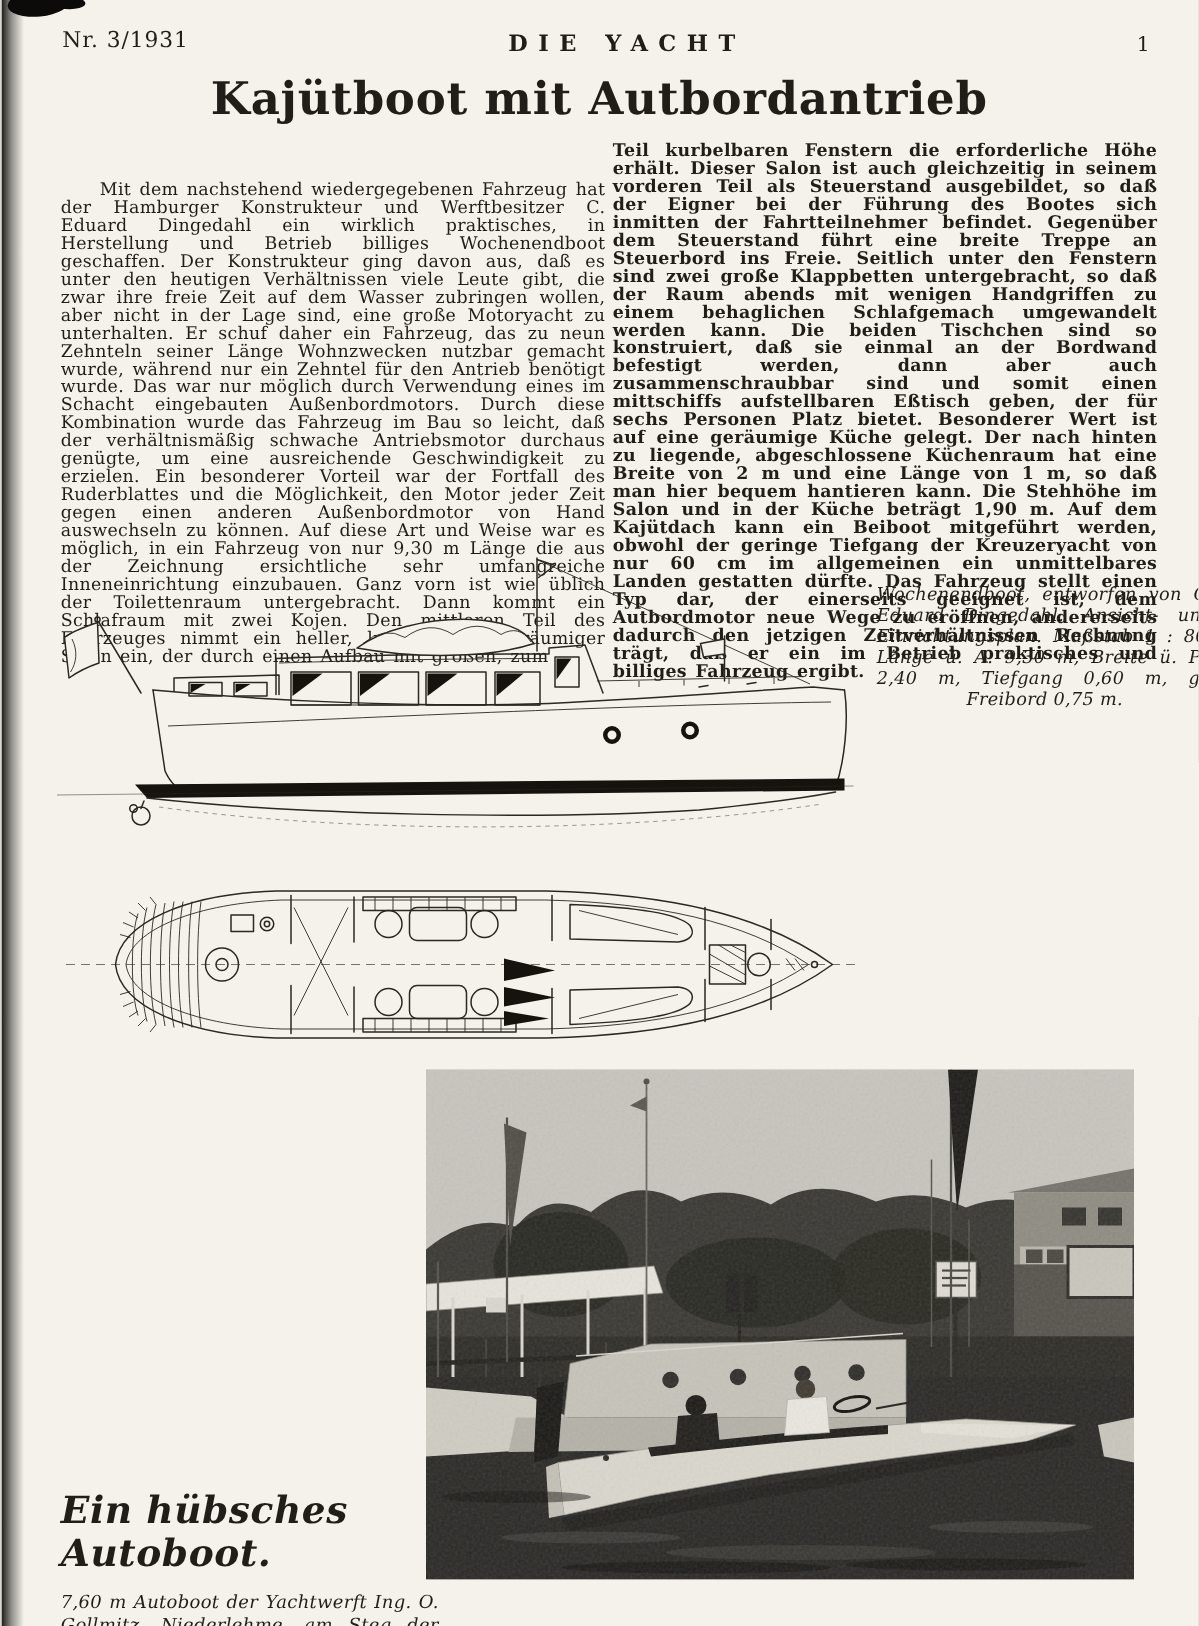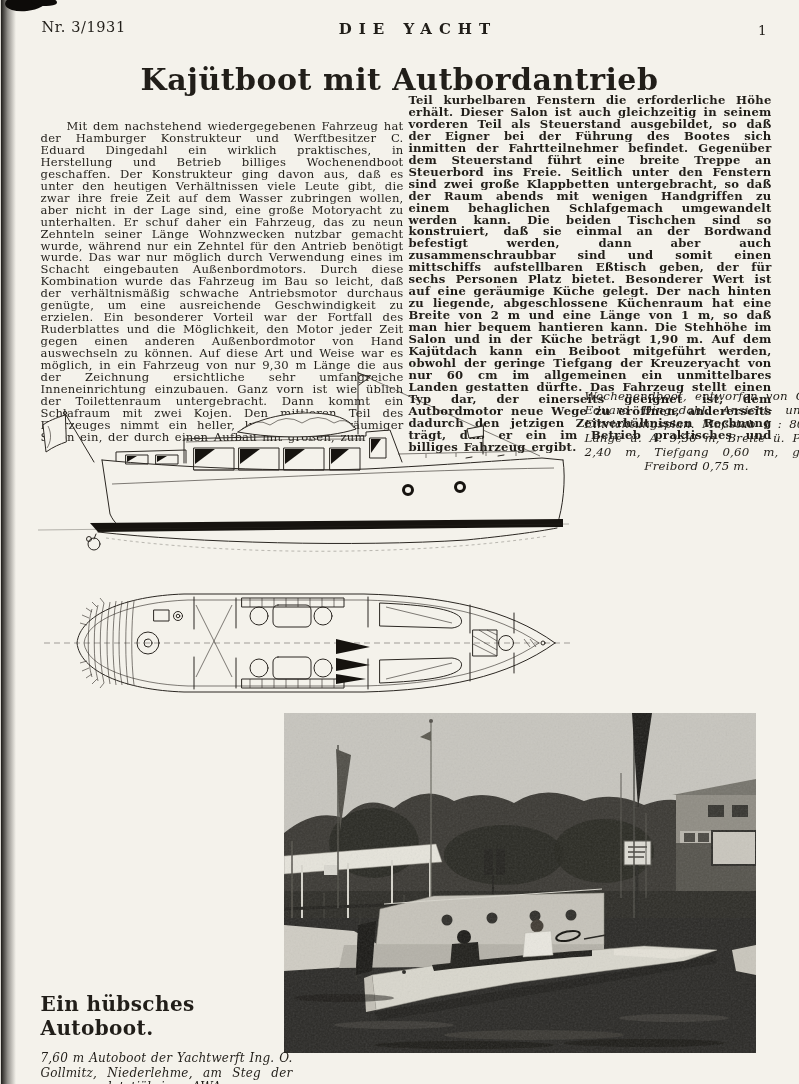--- a/index.html
+++ b/index.html
@@ -17,21 +17,21 @@
   .ink-blot.b1 { left:4px; top:-7px; width:42px; height:18px; transform:rotate(-6deg); }
   .ink-blot.b2 { left:30px; top:-3px; width:26px; height:9px; transform:rotate(4deg); }
 
   
   .issue   { position:absolute; left:41px; top:19px; font-size:14.5px; letter-spacing:.6px; }
   .masthead{ position:absolute; left:0; right:0; top:20px; text-align:center;
              font-size:15px; font-weight:600; letter-spacing:7px;padding-left:37px; }
   .pagenum { position:absolute; right:32px; top:22px; font-size:13.5px; }
 
   
-  .title { position:absolute; left:0; right:0; top:49px; margin:13px; text-align:center;
+  .title { position:absolute; left:0; right:0; top:49px; margin:0; text-align:center;
            font-size:30px; font-weight:700; letter-spacing:.5px; }
 
   
   .col { position:absolute; top:95px; width:363px; text-align:justify;
          font-size:11.6px; line-height:11.95px; letter-spacing:.22px; word-spacing:1.5px; }
   .col-left  { left:40px; text-indent:26px;margin-top:26px; }
   .col-right { left:408px;font-weight:bold; }
 
   
   .drawing-caption { position:absolute; left:571px; top:390px; width:224px;
@@ -46,21 +46,21 @@
   svg .thin { stroke:#2b2722; fill:none; stroke-width:.6; }
   svg .dark { fill:#16130f; stroke:none; }
   svg .paper { fill:#f4f2eb; }
 
   
   .photo { position:absolute; left:283px; top:713px; width:472px; height:340px;
            background:#c9c6bf; }
 
   
   .photo-caption { position:absolute; left:40px; top:992px; width:252px; }
-  .photo-caption-heading { margin:0 0 11px 0; font-size:20px; 
+  .photo-caption-heading { margin:0 0 11px 0; font-size:25px; font-style:italic;
                            font-weight:700; letter-spacing:.4px; }
   .photo-caption-body { margin:0; font-style:italic; font-size:12px; line-height:14.6px;
                         text-align:justify; text-align-last:center; letter-spacing:.2px; }
 
   
   .watermark { position:absolute; right:6px; top:1053px;
                font-family:"DejaVu Sans", sans-serif; font-weight:700; font-size:15px;
                color:#8a8a8a; letter-spacing:.2px;
                text-shadow:1px 1px 0 rgba(255,255,255,.9), -1px -1px 0 rgba(255,255,255,.55); }
 </style>

